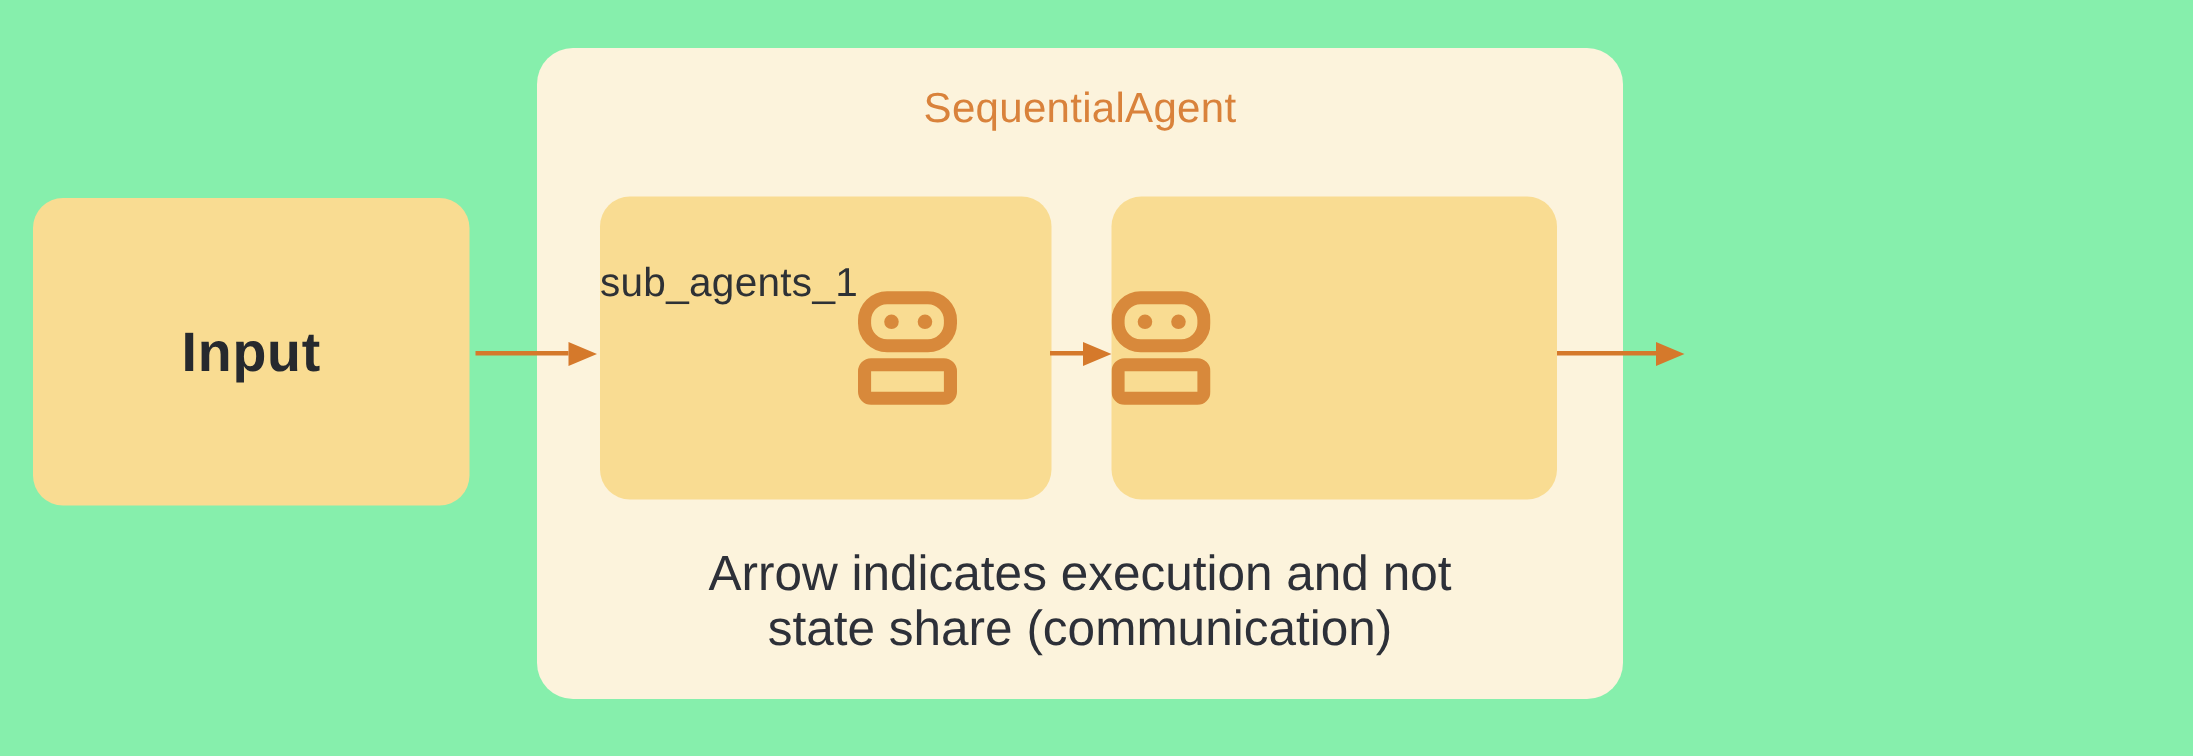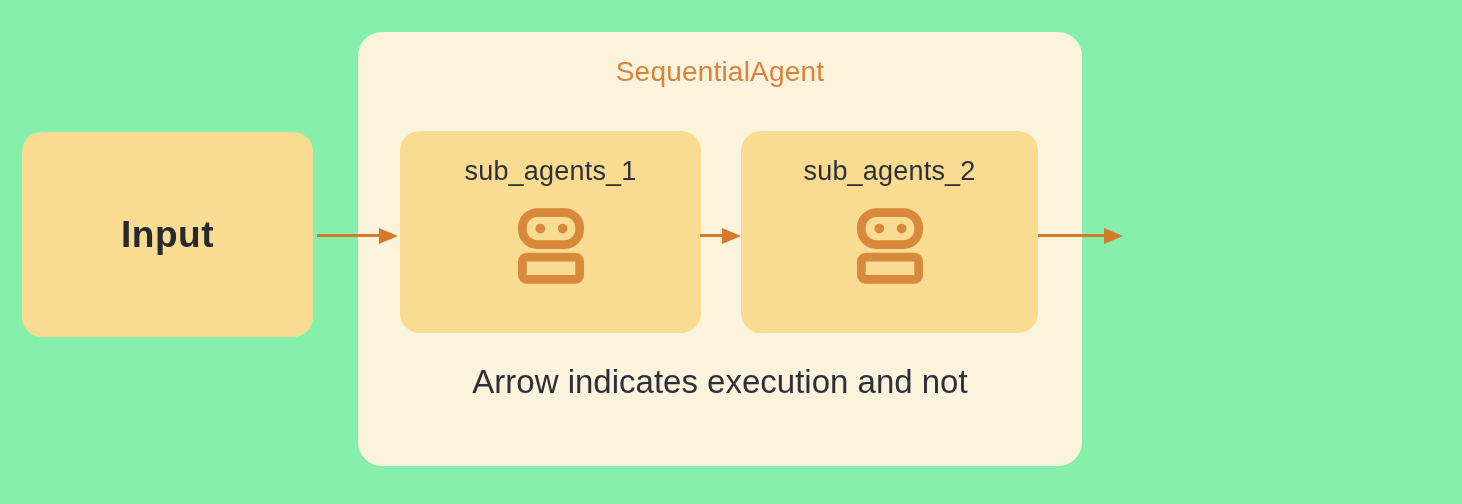--- a/index.html
+++ b/index.html
@@ -60,23 +60,22 @@
     font-weight: 700;
     letter-spacing: 0.5px;
     color: #26292E;
   }
   .node-input  { left: 22px;   top: 132px; width: 291px; height: 205px; }
   .node-output { left: 1123px; top: 132px; width: 294px; height: 205px; }
   .node-sub1   { left: 400px;  top: 131px; width: 301px; height: 202px; }
   .node-sub2   { left: 741px;  top: 131px; width: 297px; height: 202px; }
   .node.sub {
     display: flex;
-    flex-direction: column;
-    align-items: center;
-    padding-top: 25px;
+    align-items: flex-start;
+    padding-top: 42px;
   }
   .sub-label {
     font-size: 27px;
     color: #2E3135;
     letter-spacing: 0.2px;
   }
   .robot-icon {
     margin-top: 21px;
     width: 66px; height: 76px;
     color: var(--robot-orange);
@@ -107,20 +106,21 @@
 </style>
 </head>
 <body>
 
 <div class="canvas">
 
   <div class="group">
     <div class="group-title">SequentialAgent</div>
     <div class="group-caption">
       <div>Arrow indicates execution and not</div>
+      <div>state share (communication)</div>
     </div>
   </div>
 
   <div class="node endpoint node-input">
     <span>Input</span>
   </div>
 
   <div class="arrow arrow-1">
     <div class="shaft"></div>
     <div class="head"></div>
@@ -135,21 +135,20 @@
       <rect x="4.5" y="50.5" width="59" height="23" rx="4.5" stroke="currentColor" stroke-width="9"></rect>
     </svg>
   </div>
 
   <div class="arrow arrow-2">
     <div class="shaft"></div>
     <div class="head"></div>
   </div>
 
   <div class="node sub node-sub2">
-    <div class="sub-label">sub_agents_2</div>
     <svg class="robot-icon" viewBox="0 0 68 78" fill="none" xmlns="http://www.w3.org/2000/svg">
       <rect x="4.5" y="4.5" width="59" height="33" rx="15.5" stroke="currentColor" stroke-width="9"></rect>
       <circle cx="23" cy="21" r="5" fill="currentColor"></circle>
       <circle cx="46" cy="21" r="5" fill="currentColor"></circle>
       <rect x="4.5" y="50.5" width="59" height="23" rx="4.5" stroke="currentColor" stroke-width="9"></rect>
     </svg>
   </div>
 
   <div class="arrow arrow-3">
     <div class="shaft"></div>

